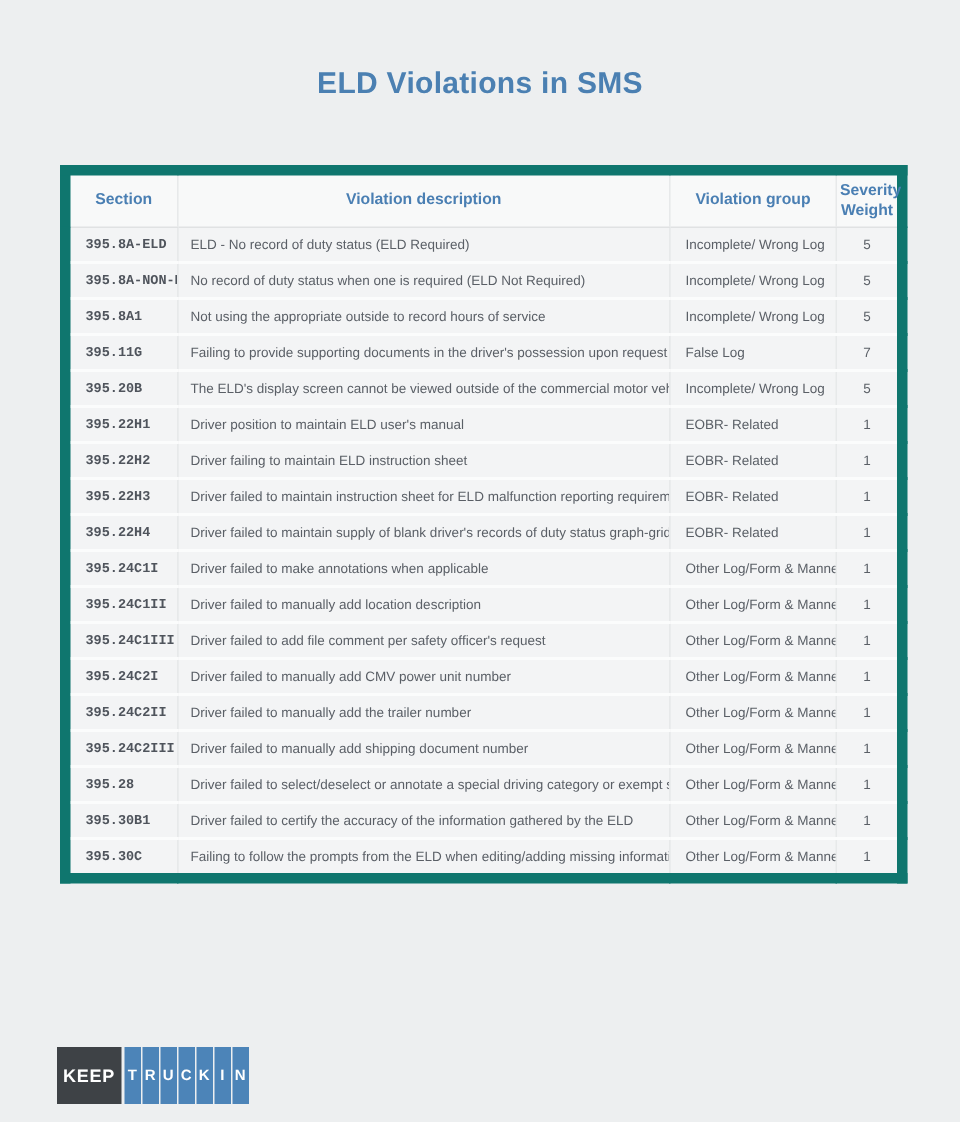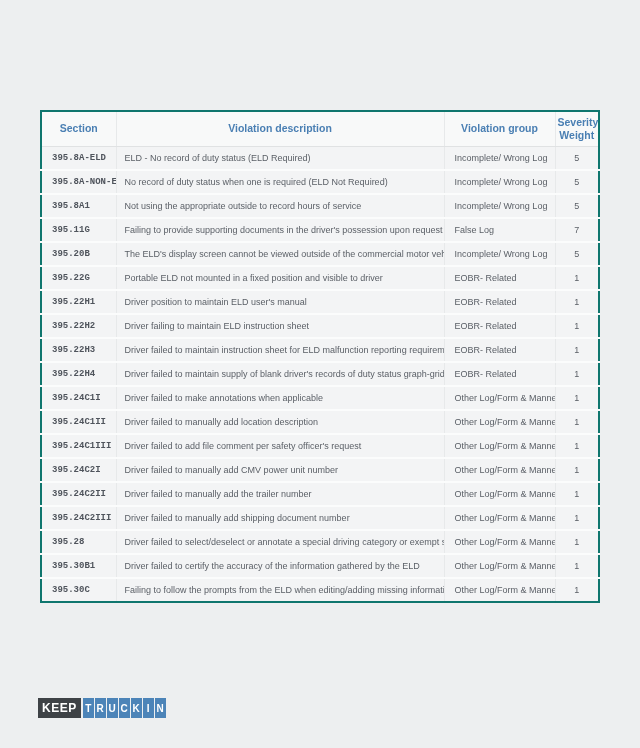--- a/index.html
+++ b/index.html
@@ -29,21 +29,21 @@
   .table-wrap {
     position: absolute;
     left: 40px;
     top: 110px;
     width: 558px;
   }
   table.violations {
     width: 558px;
     border-collapse: collapse;
     table-layout: fixed;
-    border: 2px solid #0f766e;
+    border: 7px solid #0f766e;
   }
   col.c-section { width: 75px; }
   col.c-desc    { width: 328px; }
   col.c-group   { width: 111px; }
   col.c-weight  { width: 44px; }
 
   thead th {
     background: #f8f9f9;
     color: #4a7fb3;
     font-size: 10.5px;
@@ -87,21 +87,21 @@
     padding-left: 2px;
     padding-right: 2px;
   }
 
   .logo {
     position: absolute;
     left: 38px;
     top: 698px;
     display: flex;
     align-items: stretch;
-    height: 20px;
+    height: 38px;
   }
   .logo-keep {
     background: #3e4246;
     color: #ffffff;
     font-weight: bold;
     font-size: 12px;
     letter-spacing: 0.5px;
     display: flex;
     align-items: center;
     padding: 0 4px;
@@ -121,20 +121,21 @@
     display: flex;
     align-items: center;
     justify-content: center;
   }
 </style>
 </head>
 <body>
 
 <div class="page">
 
+  <div class="page-title">ELD Violations in SMS</div>
 
   <div class="table-wrap">
     <table class="violations">
       <colgroup>
         <col class="c-section">
         <col class="c-desc">
         <col class="c-group">
         <col class="c-weight">
       </colgroup>
       <thead>
@@ -175,26 +176,20 @@
     </tr>
 
     <tr>
       <td class="cell-section">395.20B</td>
       <td class="cell-desc">The ELD's display screen cannot be viewed outside of the commercial motor vehicle.</td>
       <td class="cell-group">Incomplete/ Wrong Log</td>
       <td class="cell-weight">5</td>
     </tr>
 
 
-    <tr>
-      <td class="cell-section">395.22G</td>
-      <td class="cell-desc">Portable ELD not mounted in a fixed position and visible to driver</td>
-      <td class="cell-group">EOBR- Related</td>
-      <td class="cell-weight">1</td>
-    </tr>
 
     <tr>
       <td class="cell-section">395.22H1</td>
       <td class="cell-desc">Driver position to maintain ELD user's manual</td>
       <td class="cell-group">EOBR- Related</td>
       <td class="cell-weight">1</td>
     </tr>
 
     <tr>
       <td class="cell-section">395.22H2</td>

